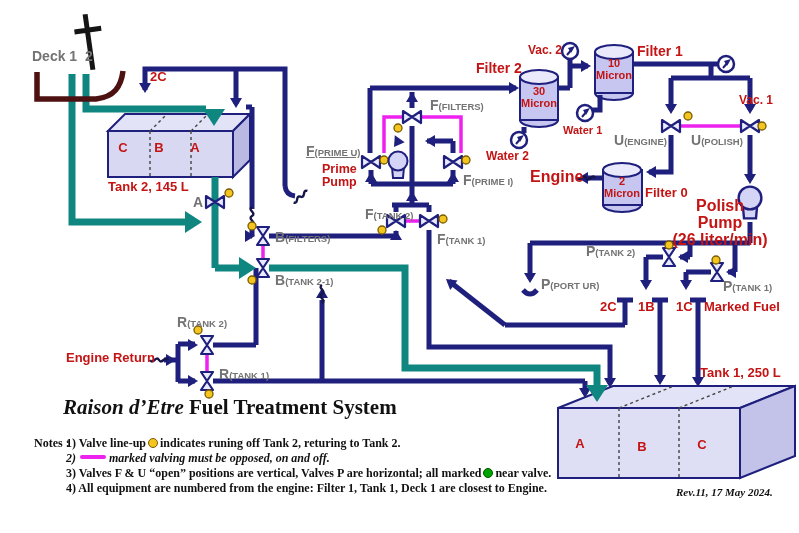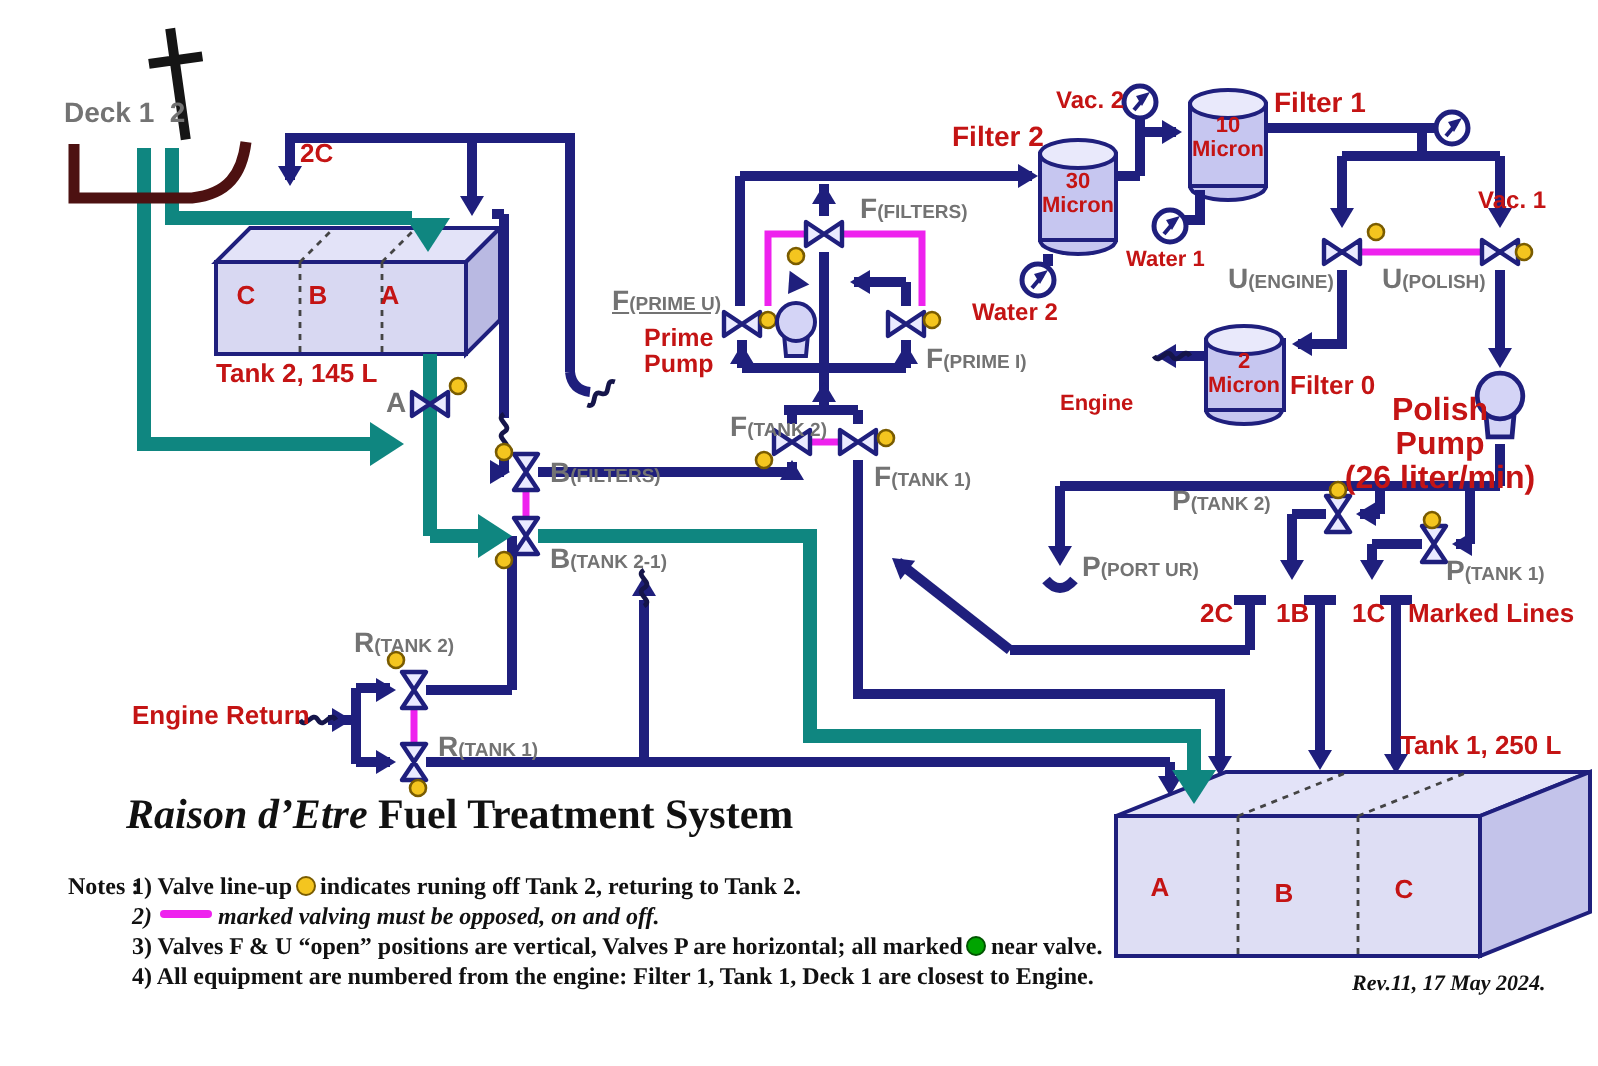--- a/index.html
+++ b/index.html
@@ -261,27 +261,27 @@
 <div class="lbl red" style="left:739px;top:74px;font-size:12px;margin-top:20px;">Vac. 1</div>
 <div class="lbl red" style="left:563px;top:125px;font-size:11px;">Water 1</div>
 <div class="lbl red" style="left:486px;top:150px;font-size:12px;">Water 2</div>
 
 <div class="lbl red pre" style="left:322px;top:163px;font-size:12.5px;">Prime
 Pump</div>
 <div class="lbl red pre" style="left:668px;top:198px;width:104px;font-size:16px;">Polish
 Pump
 (26 liter/min)</div>
 
-<div class="lbl red" style="left:530px;top:169px;font-size:11px;margin-top:28px;">Engine</div>
+<div class="lbl red" style="left:530px;top:169px;font-size:16px;">Engine</div>
 <div class="lbl red" style="left:66px;top:351px;font-size:13px;">Engine Return</div>
 
 <div class="lbl red" style="left:600px;top:300px;font-size:13px;">2C</div>
 <div class="lbl red" style="left:638px;top:300px;font-size:13px;">1B</div>
 <div class="lbl red" style="left:676px;top:300px;font-size:13px;">1C</div>
-<div class="lbl red" style="left:704px;top:300px;font-size:13px;">Marked Lines</div>
+<div class="lbl red" style="left:704px;top:300px;font-size:13px;">Marked Fuel</div>
 
 <div class="lbl" style="left:193px;top:194px;"><span class="vmain">A</span><span class="vsub"></span></div>
 <div class="lbl" style="left:275px;top:229px;"><span class="vmain">B</span><span class="vsub">(FILTERS)</span></div>
 <div class="lbl" style="left:275px;top:272px;"><span class="vmain">B</span><span class="vsub">(TANK 2-1)</span></div>
 <div class="lbl" style="left:177px;top:314px;"><span class="vmain">R</span><span class="vsub">(TANK 2)</span></div>
 <div class="lbl" style="left:219px;top:366px;"><span class="vmain">R</span><span class="vsub">(TANK 1)</span></div>
 <div class="lbl" style="left:430px;top:97px;"><span class="vmain">F</span><span class="vsub">(FILTERS)</span></div>
 <div class="lbl" style="left:306px;top:143px;text-decoration:underline;"><span class="vmain">F</span><span class="vsub">(PRIME U)</span></div>
 <div class="lbl" style="left:463px;top:156px;margin-top:16px;"><span class="vmain">F</span><span class="vsub">(PRIME I)</span></div>
 <div class="lbl" style="left:330px;top:206px;padding-left:35px;"><span class="vmain">F</span><span class="vsub">(TANK 2)</span></div>

